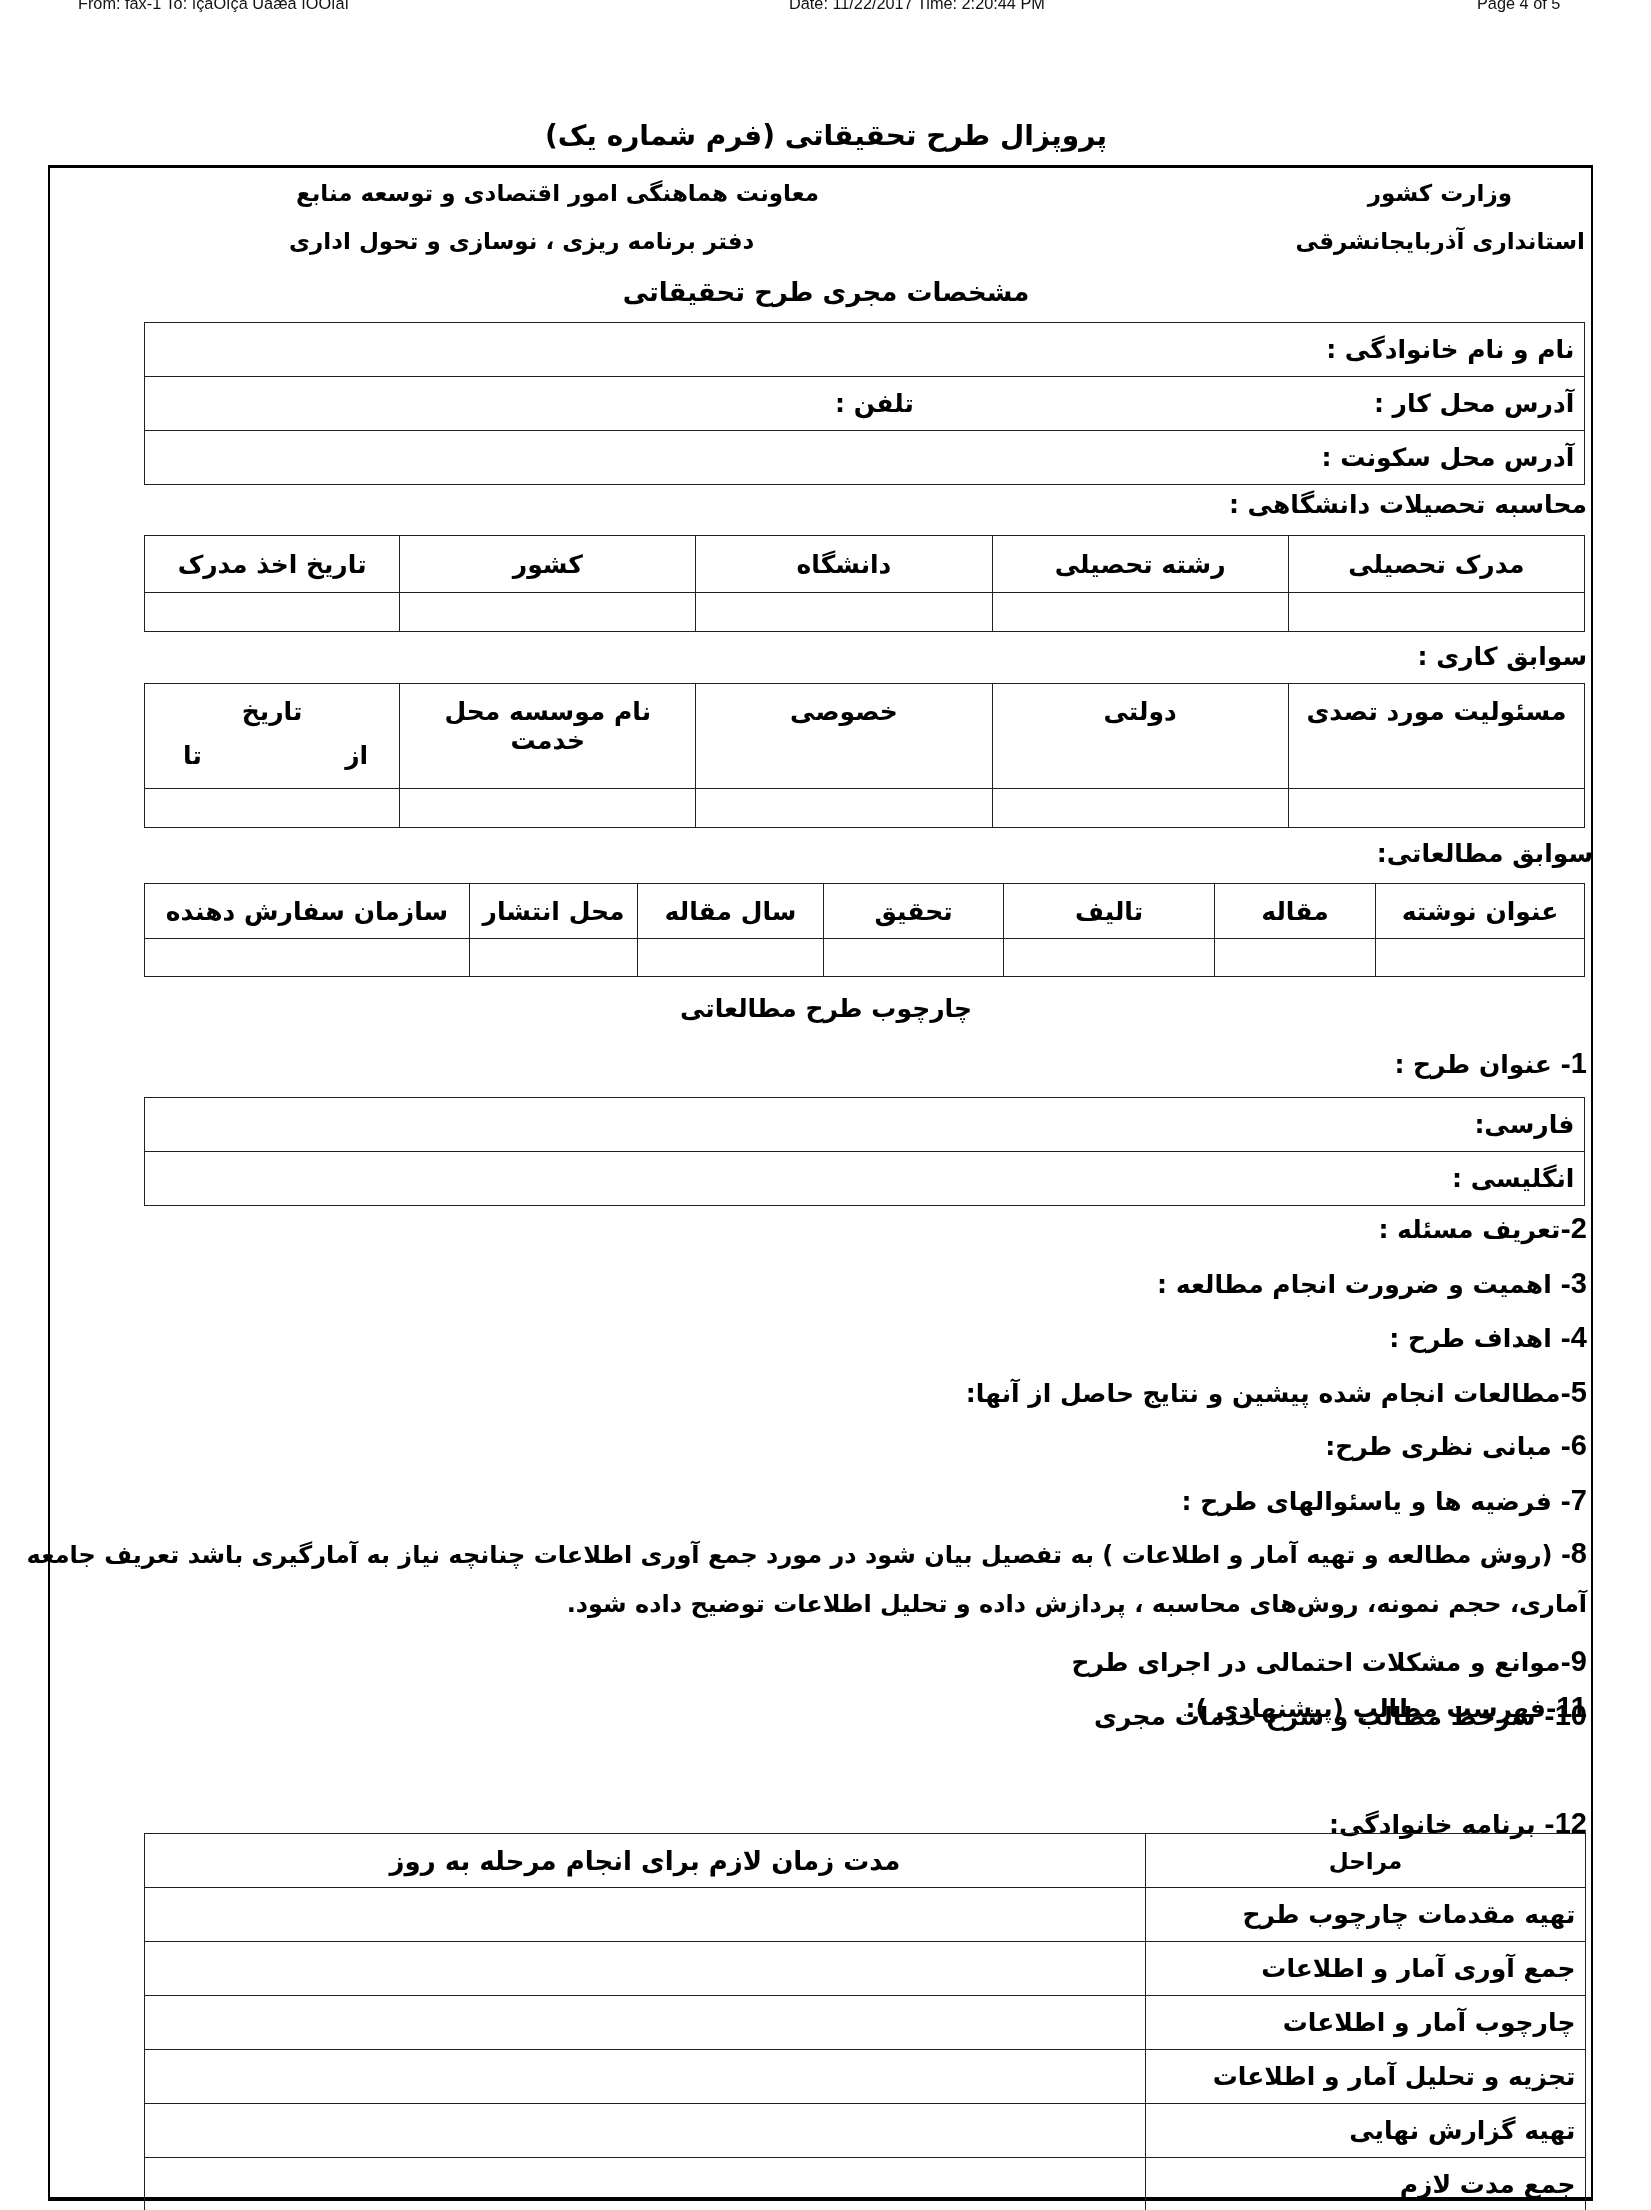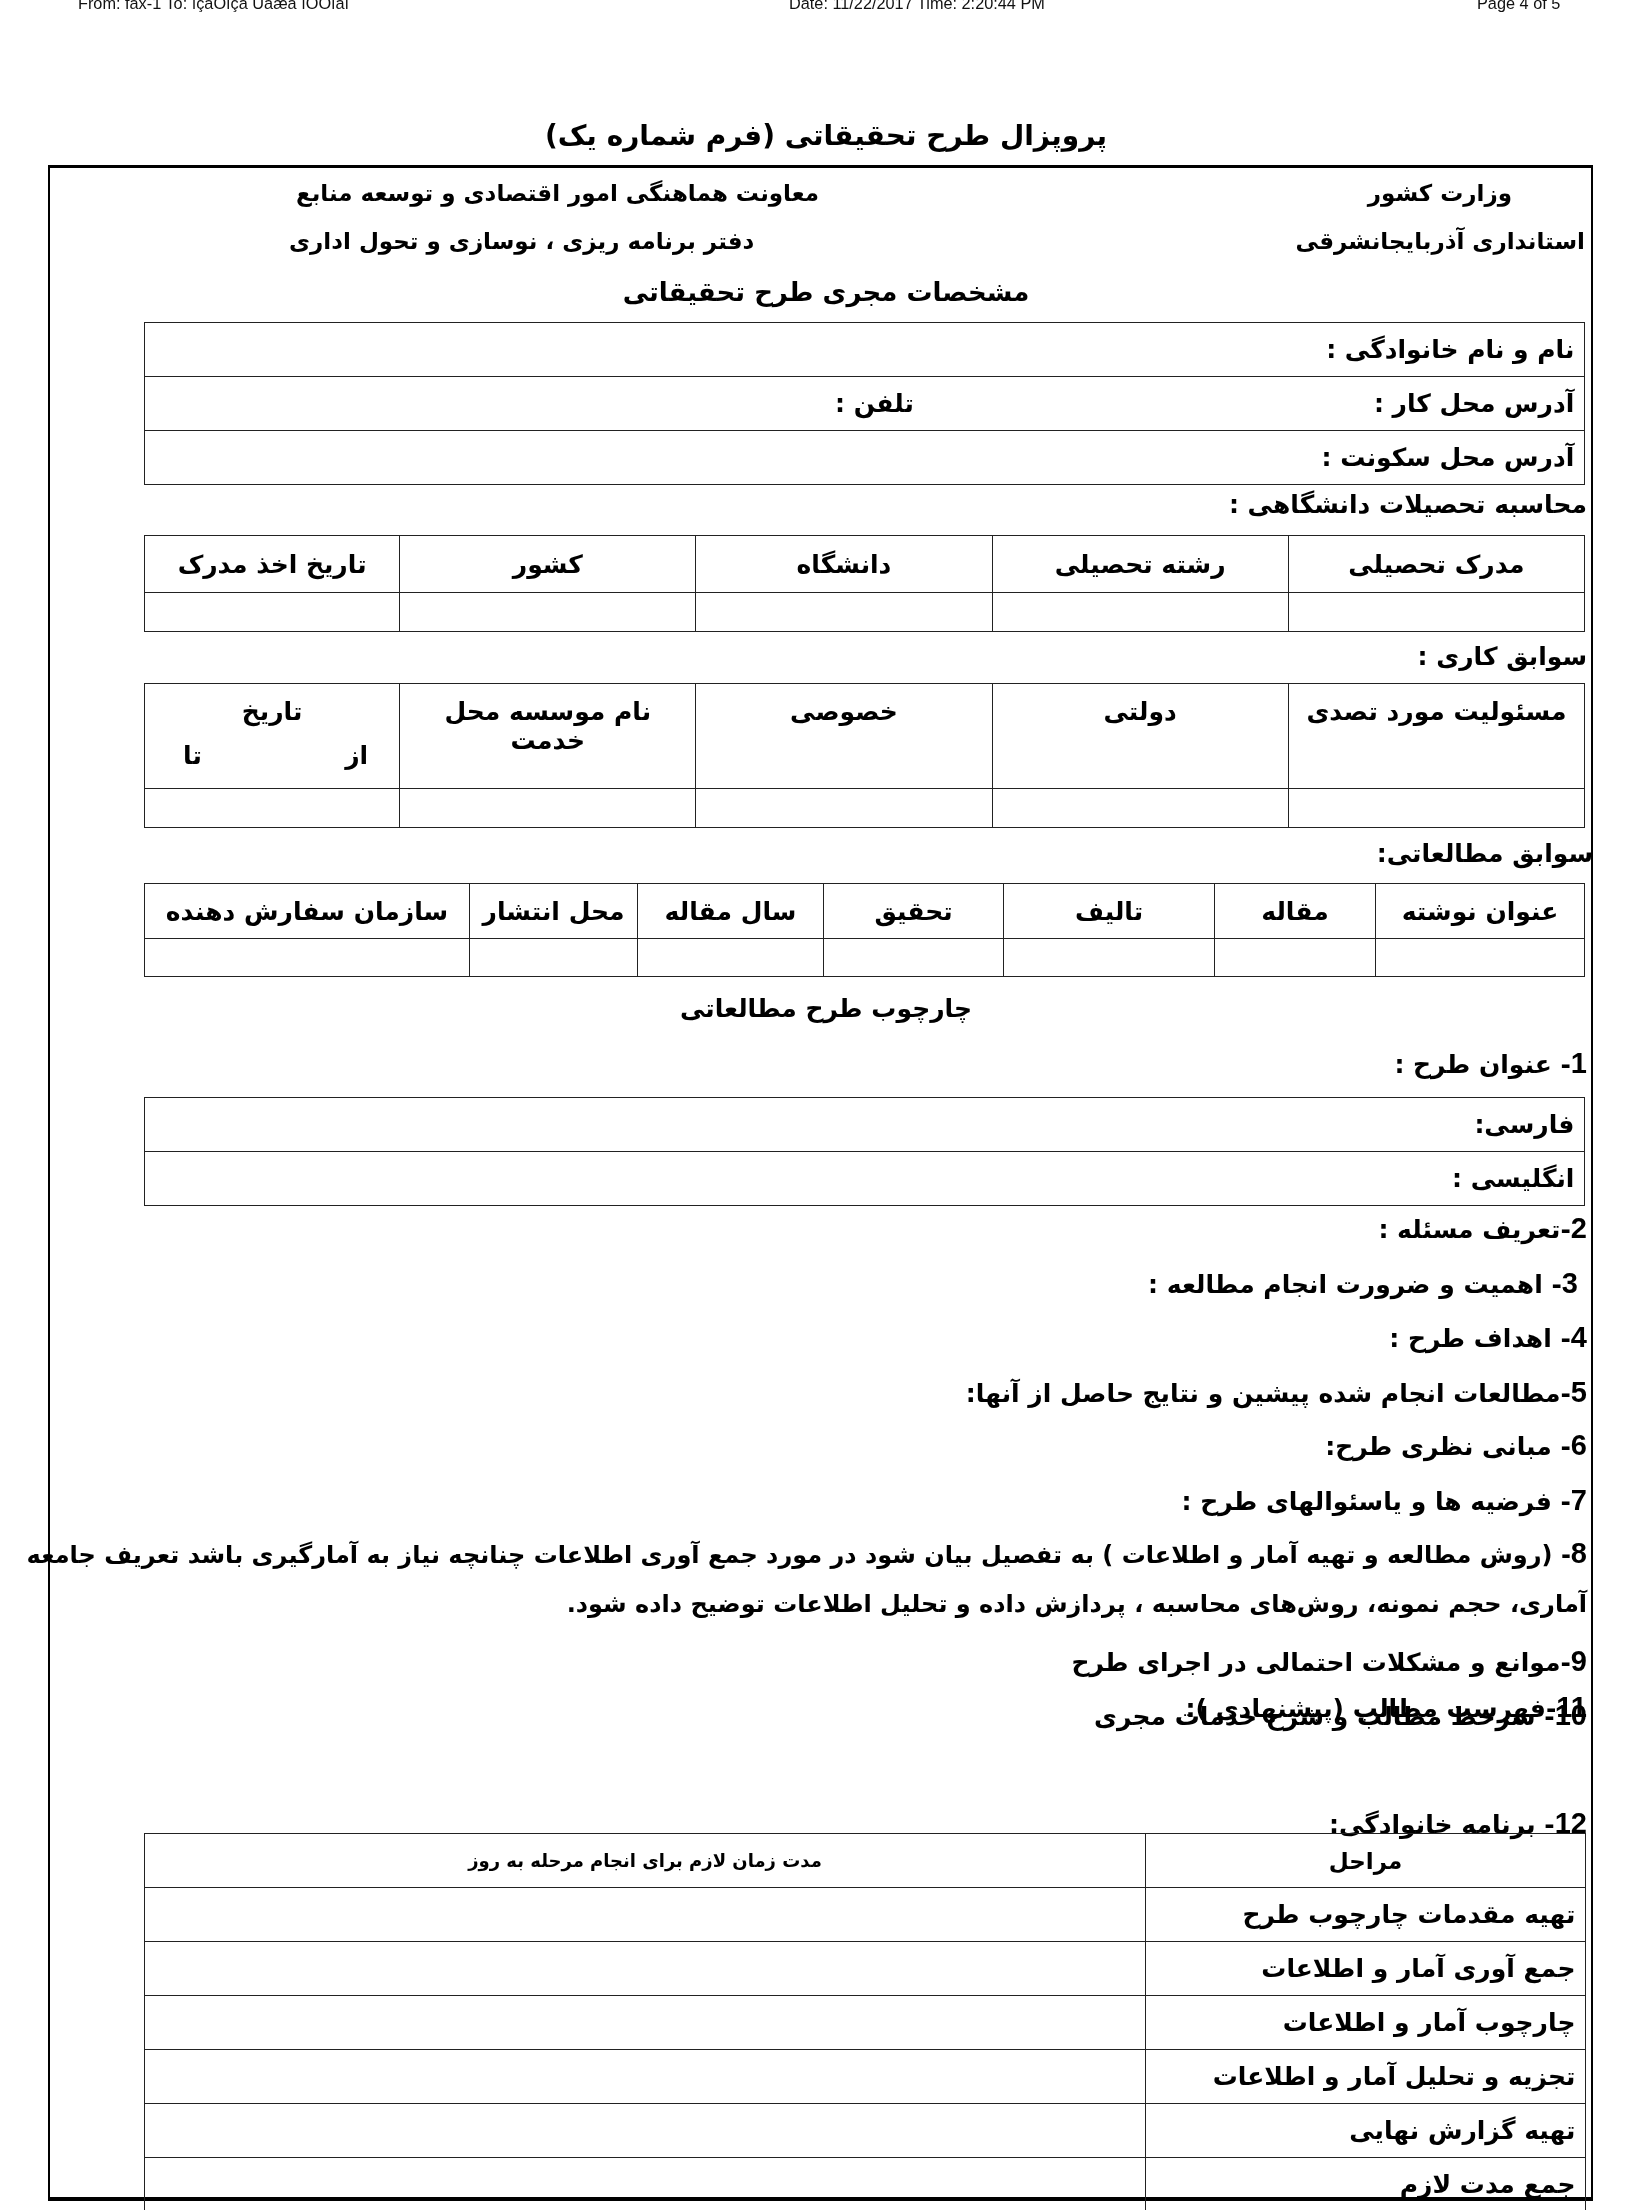--- a/index.html
+++ b/index.html
@@ -183,21 +183,21 @@
       </tr>
   <tr style="height:54px;">
         <td class="right"><span>انگلیسی :</span></td>
       </tr>
 </tbody>
   </table>
 
 <div class="abs bold t26" style="right:65px; top:1212px;">
   <span class="num">2</span><span>-تعریف مسئله :</span>
 </div>
-<div class="abs bold t26" style="right:74px; top:1267px;">
+<div class="abs bold t26" style="right:65px; top:1267px;">
   <span class="num">3</span><span>- اهمیت و ضرورت انجام مطالعه :</span>
 </div>
 <div class="abs bold t26" style="right:65px; top:1321px;">
   <span class="num">4</span><span>- اهداف طرح :</span>
 </div>
 <div class="abs bold t26" style="right:65px; top:1376px;">
   <span class="num">5</span><span>-مطالعات انجام شده پیشین و نتایج حاصل از آنها:</span>
 </div>
 <div class="abs bold t26" style="right:65px; top:1429px;">
   <span class="num">6</span><span>- مبانی نظری طرح:</span>
@@ -223,21 +223,21 @@
 </div>
 
 <table class="grid" style="left:144px; top:1833px; width:1441px;">
   <colgroup>
       <col style="width:440px">
       <col style="width:1001px">
     </colgroup>
   <tbody>
       <tr style="height:54px;">
     <td class="center" style="font-size:23px;">مراحل</td>
-    <td class="center" style="font-size:18px;">مدت زمان لازم برای انجام مرحله به روز</td>
+    <td class="center" style="font-size:26px;">مدت زمان لازم برای انجام مرحله به روز</td>
   </tr>
   <tr style="height:54px;">
     <td class="right">تهیه مقدمات چارچوب طرح</td>
     <td></td>
   </tr>
   <tr style="height:54px;">
     <td class="right">جمع آوری آمار و اطلاعات</td>
     <td></td>
   </tr>
   <tr style="height:54px;">

